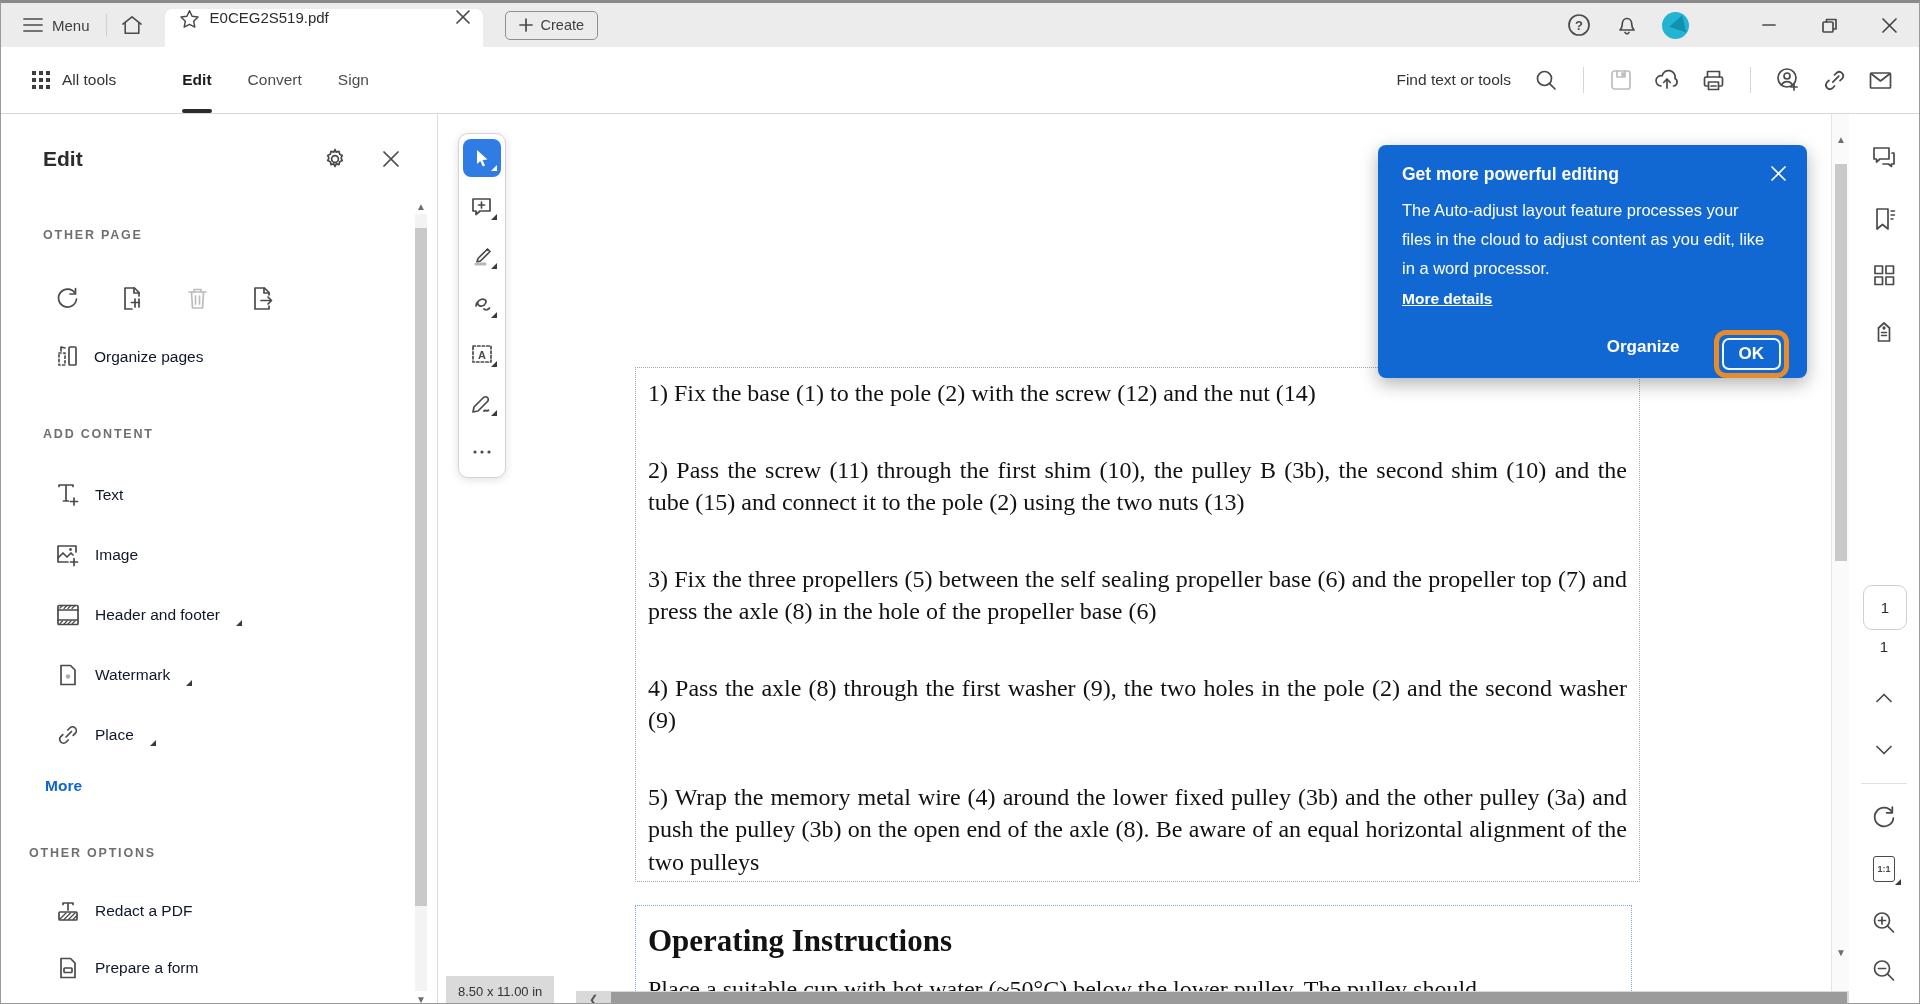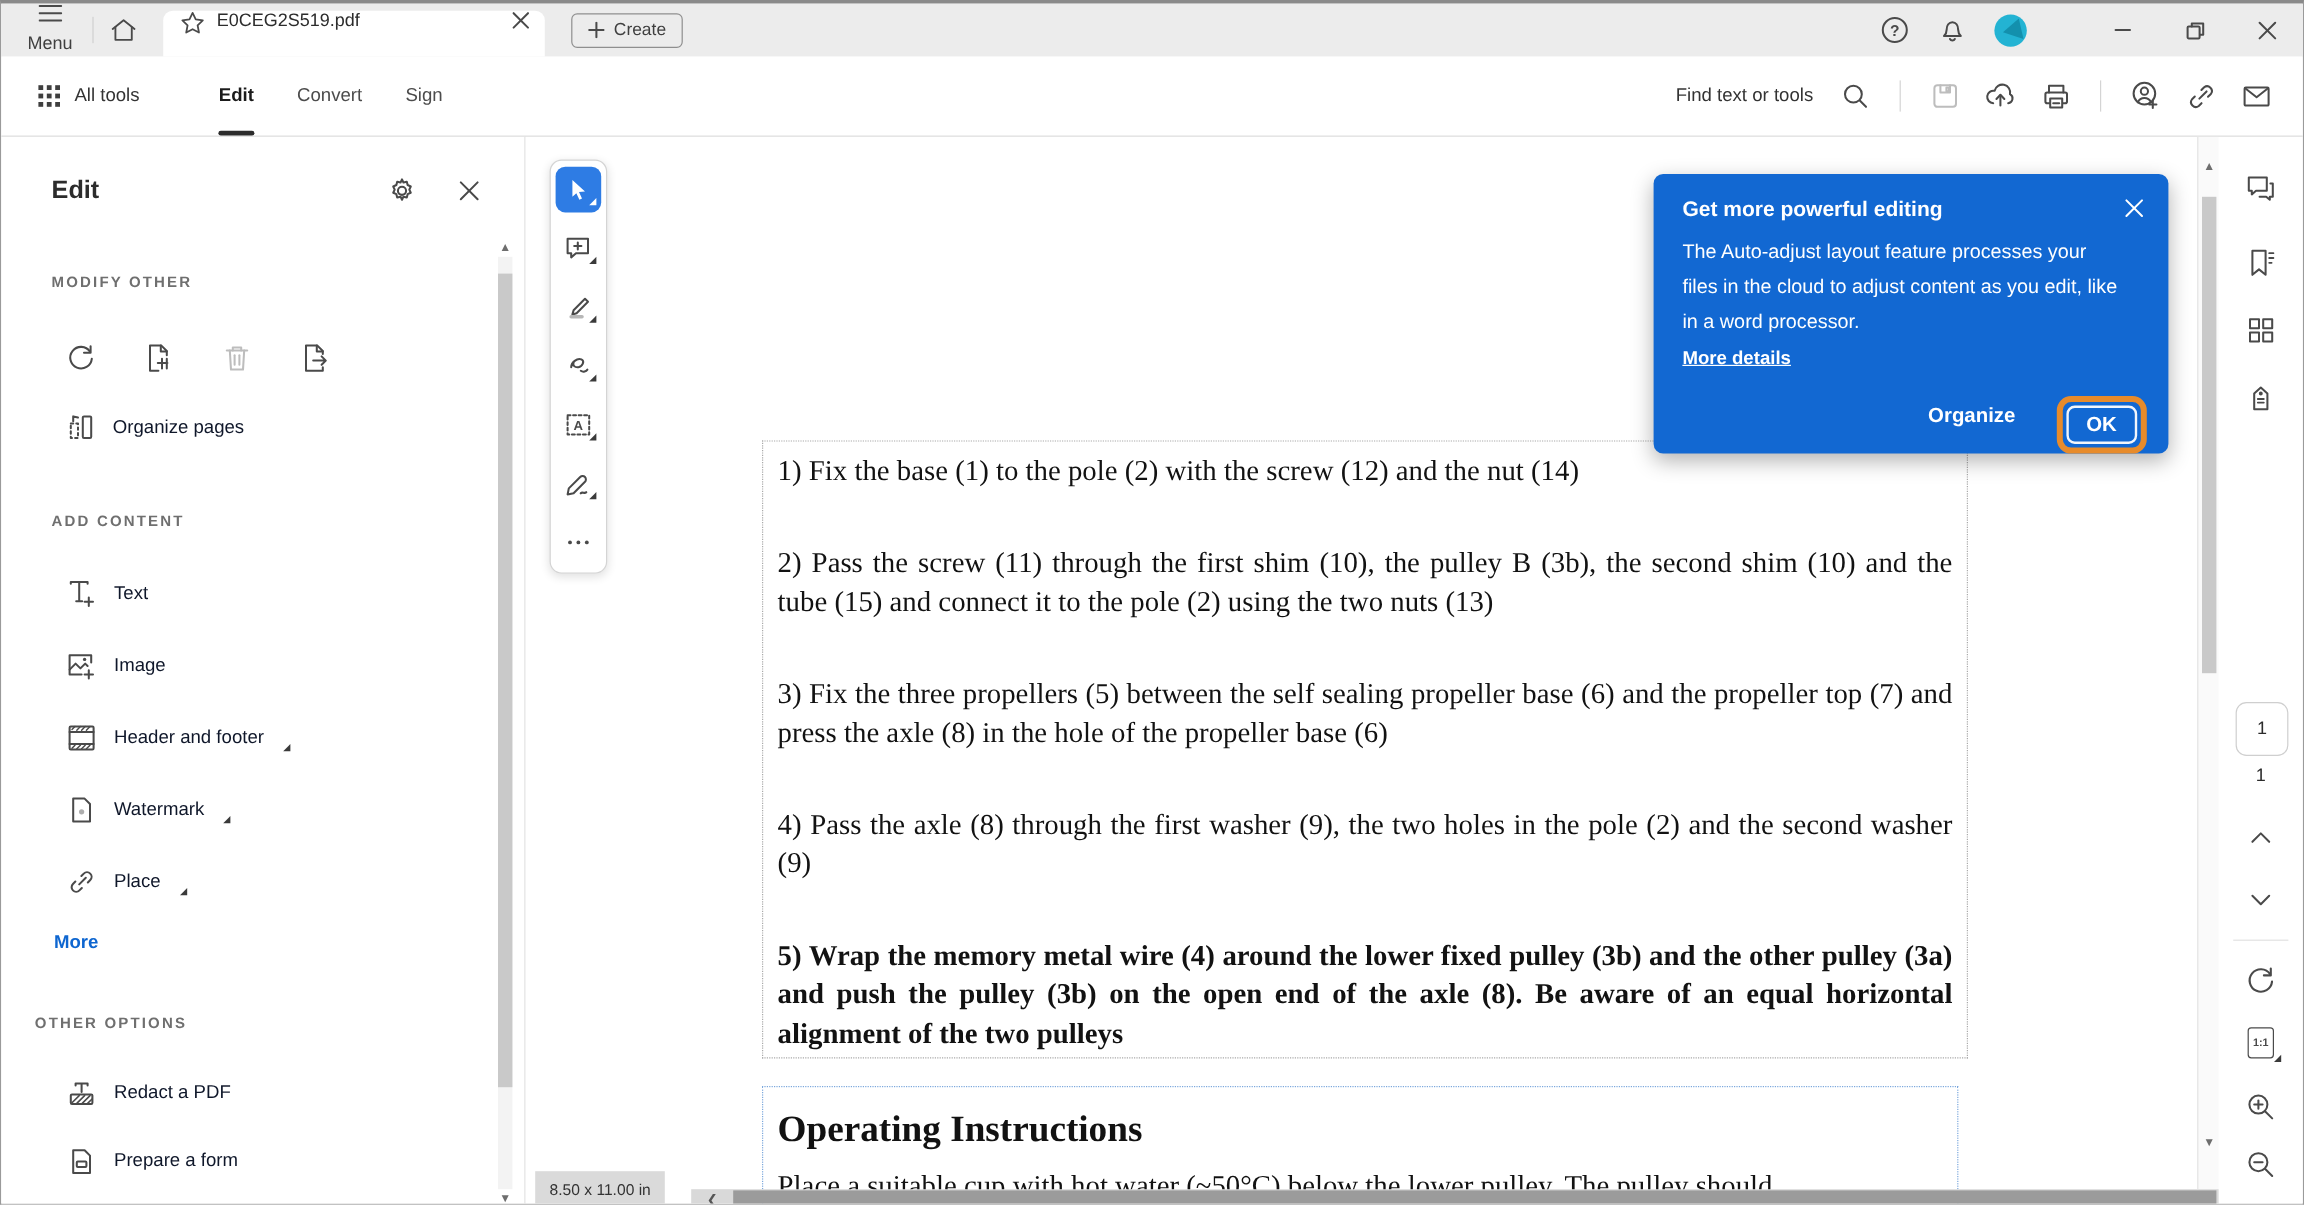--- a/index.html
+++ b/index.html
@@ -3,21 +3,21 @@
 <meta charset="utf-8">
 <style>
   * { margin:0; padding:0; box-sizing:border-box; }
   html,body { width:1920px; height:1004px; overflow:hidden; background:#fff;
     font-family:"Liberation Sans", sans-serif; -webkit-font-smoothing:antialiased; }
   .window { position:relative; width:1920px; height:1004px; border:1px solid #9a9a9a; border-top:3px solid #8a8a8a; background:#fff; overflow:hidden;}
 
   
   .titlebar { position:relative; height:44px; background:#ececec; display:flex; align-items:center; }
   .tb-left { display:flex; align-items:center; height:100%; }
-  .menu-btn { display:flex; align-items:center; gap:9px; padding:0 16px 0 22px; height:100%; color:#3f3f3f; font-size:15px; cursor:default;flex-direction:column;}
+  .menu-btn { display:flex; align-items:center; gap:9px; padding:0 16px 0 22px; height:100%; color:#3f3f3f; font-size:15px; cursor:default;}
   .tb-divider { width:1px; height:22px; background:#cfcfcf; }
   .home-btn { padding:0 14px; display:flex; align-items:center; height:100%; }
   .tab { position:relative; margin-left:8px; height:38px; align-self:flex-end; width:318px; background:#fff; border-radius:8px 8px 0 0; display:flex; align-items:flex-start; padding:0 12px 0 14px; }
   .tab-title { font-size:15px; color:#2c2c2c; margin-left:10px; flex:1; white-space:nowrap; overflow:hidden; }
   .create-btn { margin-left:22px; height:29px; border:1px solid #8f8f8f; border-radius:5px; display:flex; align-items:center; gap:8px; padding:0 13px; color:#3f3f3f; font-size:14.5px; background:#ececec;}
   .tb-right { margin-left:auto; display:flex; align-items:center; gap:0; height:100%; }
   .tb-icon-btn { width:48px; height:100%; display:flex; align-items:center; justify-content:center; }
   .avatar { width:27px; height:27px; border-radius:50%; background:#23b3d3; position:relative; overflow:hidden; }
   .avatar::after{ content:""; position:absolute; left:9px; top:3px; border-left:9px solid transparent; border-right:9px solid transparent; border-bottom:15px solid #1390ad; transform:rotate(18deg);}
   .win-ctl { width:60px; height:100%; display:flex; align-items:center; justify-content:center; }
@@ -56,21 +56,21 @@
   .qtools { position:absolute; left:20px; top:19px; width:48px; background:#fff; border:1px solid #d4d4d4; border-radius:10px; box-shadow:0 2px 8px rgba(0,0,0,.12); padding:5px 0 6px; display:flex; flex-direction:column; align-items:center; gap:11px; z-index:20;}
   .qbtn { position:relative; width:38px; height:38px; border-radius:8px; display:flex; align-items:center; justify-content:center; }
   .qbtn.active { background:#2e7ce4; }
   .qbtn .tri { position:absolute; right:4px; bottom:4px; }
   .qbtn.active .tri { border-bottom-color:#fff; }
 
   .edit-box { position:absolute; border:1.5px dotted #a9a9a9; background:transparent; }
   .doc-serif { font-family:"Liberation Serif", serif; color:#121212; }
   .doc-h { font-size:31px; font-weight:700; line-height:1.2; }
   .doc-p { font-size:24px; line-height:32.5px; text-align:justify; margin-bottom:44px; }
-  .doc-p:last-child { margin-bottom:0;font-weight:bold; }
+  .doc-p:last-child { margin-bottom:0; }
 
   .size-badge { position:absolute; left:8px; top:862px; height:31px; background:#dadada; color:#333; font-size:13px; display:flex; align-items:center; padding:0 12px; z-index:30;}
   .hstrip { position:absolute; left:138px; right:0; top:877px; height:16px; background:#d9d9d9; z-index:30; display:flex; align-items:center;}
   .hthumb { position:absolute; left:35px; right:2px; top:1px; bottom:1px; background:#9b9b9b; }
   .vscroll { position:absolute; right:0; top:0; width:18px; height:877px; background:#fafafa; border-left:1px solid #e3e3e3; z-index:25;}
   .vthumb { position:absolute; left:3px; width:12px; top:50px; height:397px; background:#c9c9c9; }
 
   
   .popup { position:absolute; left:940px; top:31px; width:429px; height:233px; background:#1268d2; border-radius:8px; color:#fff; padding:19px 24px; box-shadow:0 6px 18px rgba(0,0,0,.3); z-index:40; }
   .popup h3 { font-size:17.5px; font-weight:700; }
@@ -302,21 +302,21 @@
       </div>
       <div class="p-abs" style="left:381px; top:36px;">
         <svg width="18" height="18" viewBox="0 0 18 18">
             <g class="ic" stroke-width="1.8">
               <line x1="2" y1="2" x2="16" y2="16"></line>
               <line x1="16" y1="2" x2="2" y2="16"></line>
             </g>
           </svg>
       </div>
 
-      <div class="p-abs sec-label" style="left:42px; top:114px;">MODIFY OTHER</div>
+      <div class="p-abs sec-label" style="left:42px; top:114px;">OTHER PAGE</div>
 
       <div class="p-abs" style="left:54px; top:172px; display:flex; gap:40px;">
         <div><svg width="25" height="25" viewBox="0 0 25 25">
               <g class="ic" stroke-width="1.9">
                 <path d="M20 7 a9 9 0 1 0 1.5 6"></path>
                 <path d="M20.5 2.5 V8 H15"></path>
               </g>
             </svg></div>
         <div><svg width="25" height="25" viewBox="0 0 25 25">
               <g class="ic" stroke-width="1.8">

